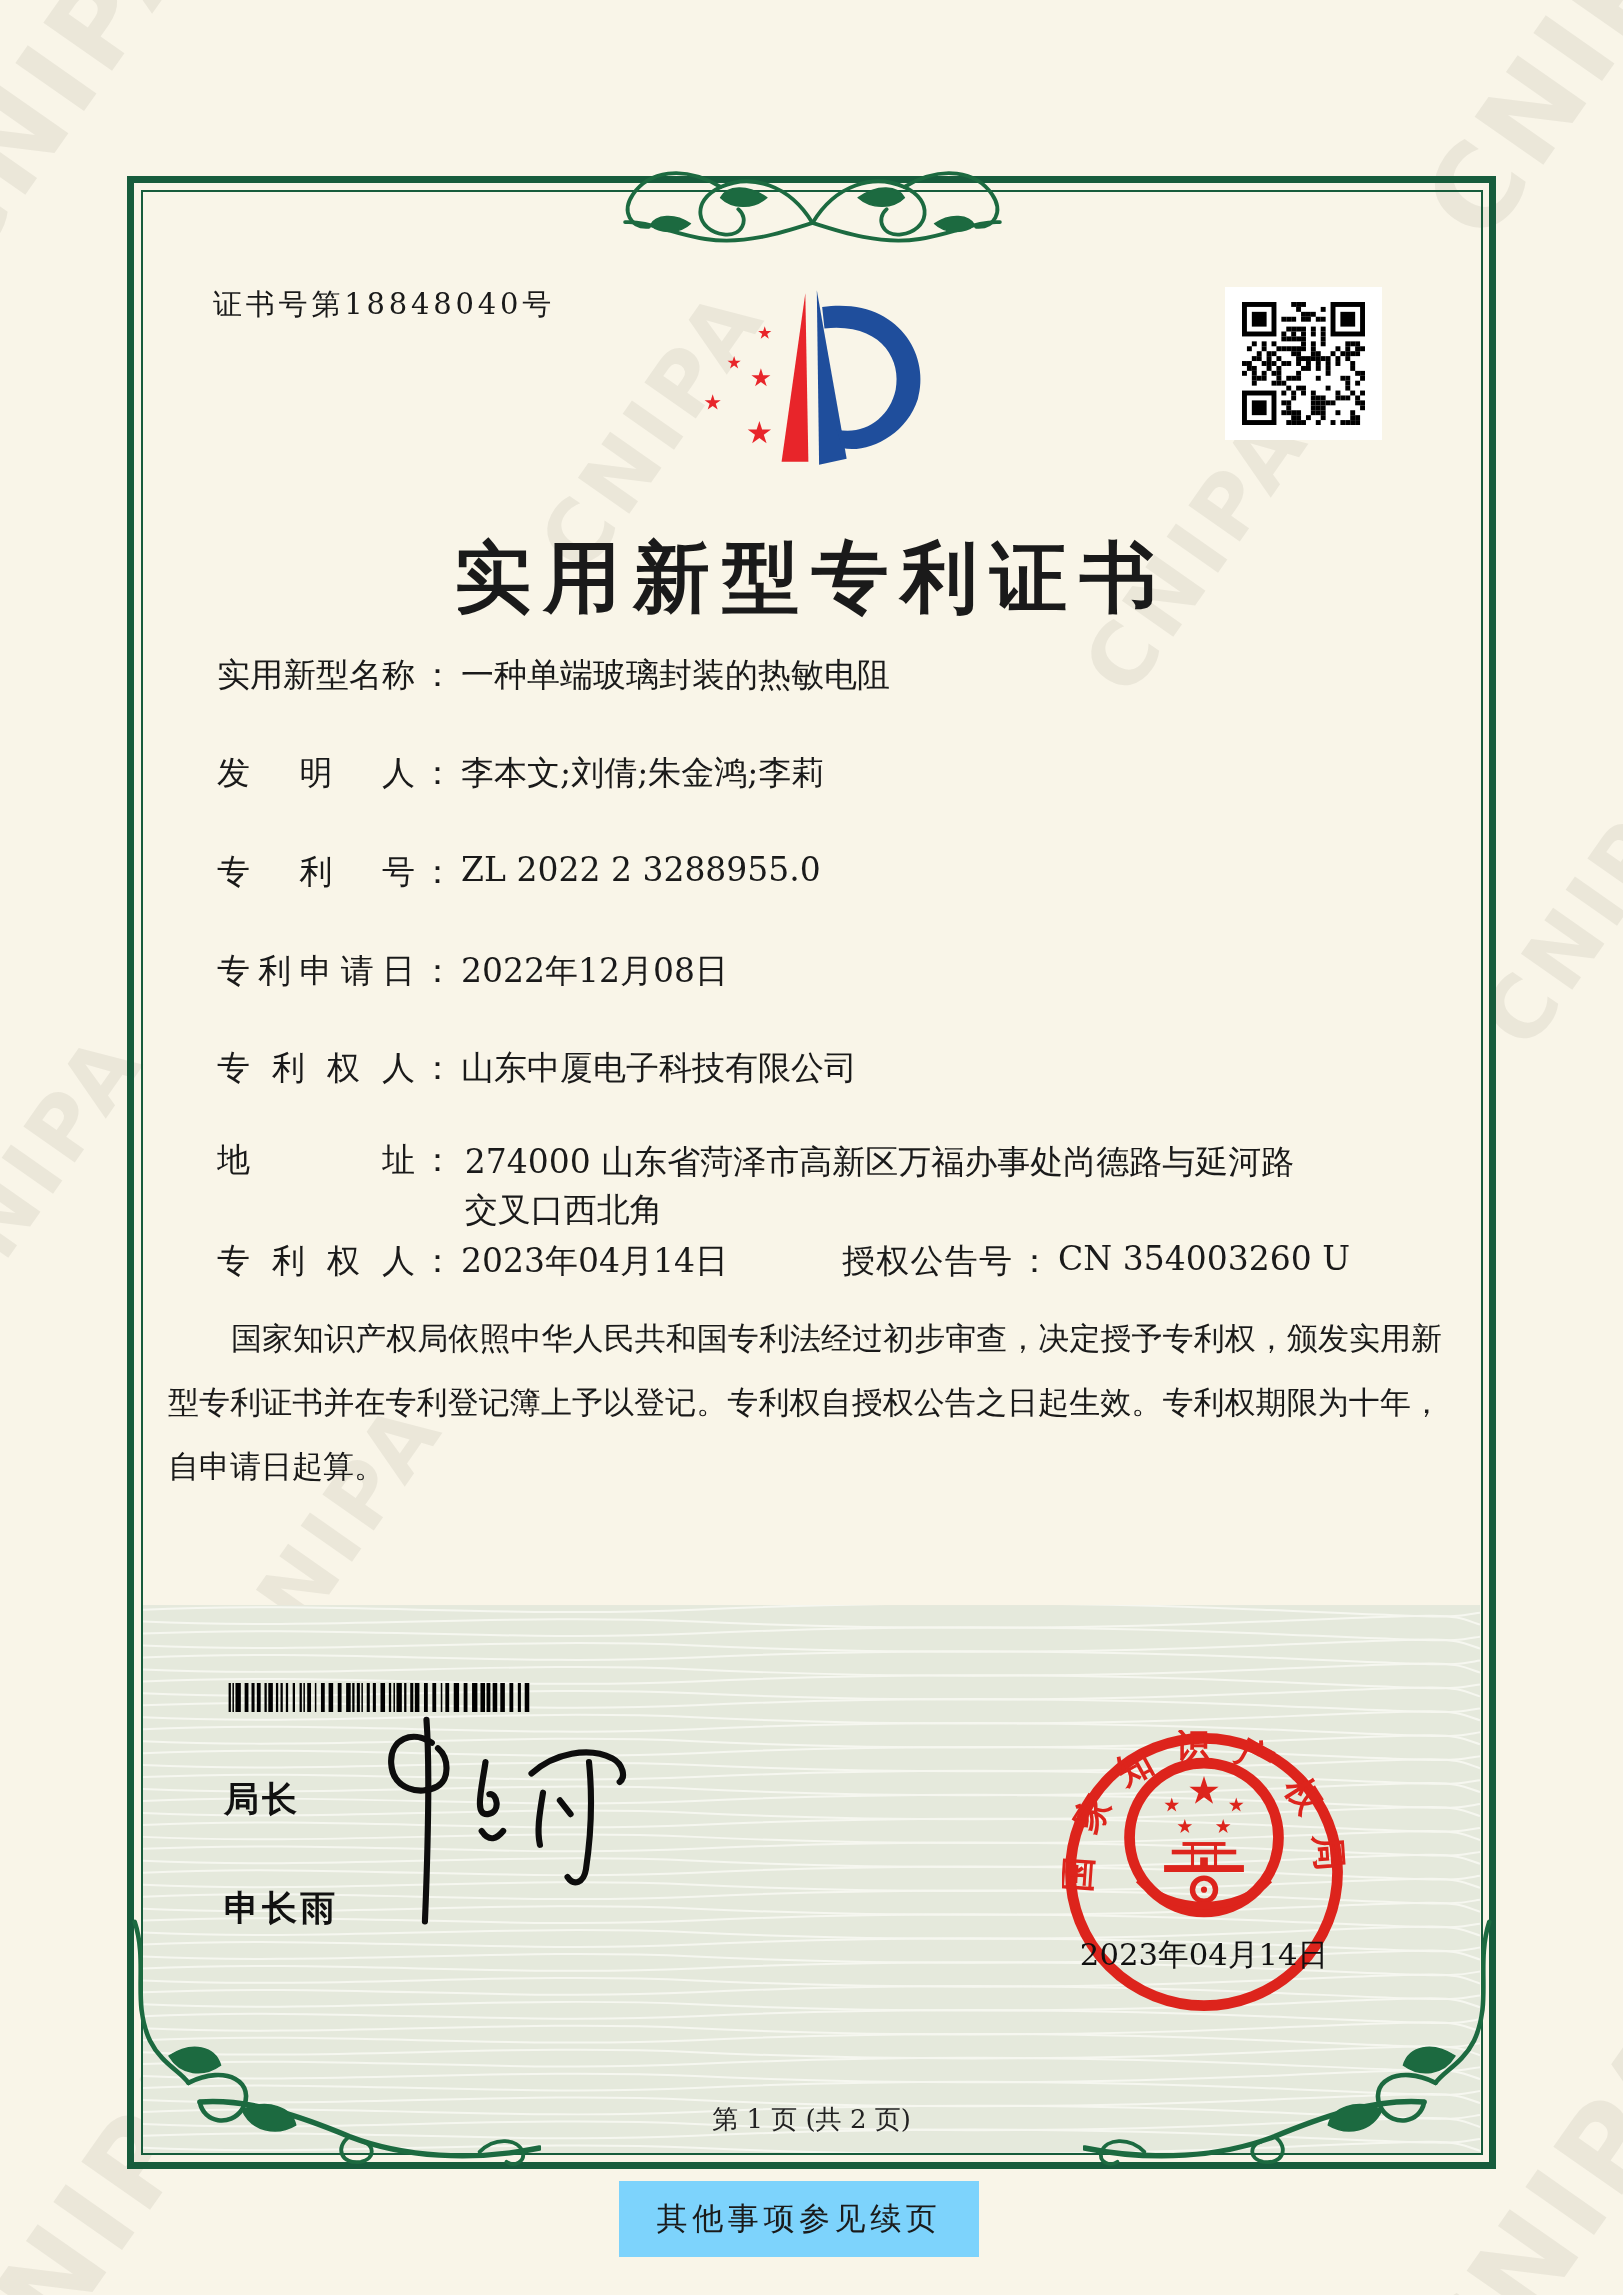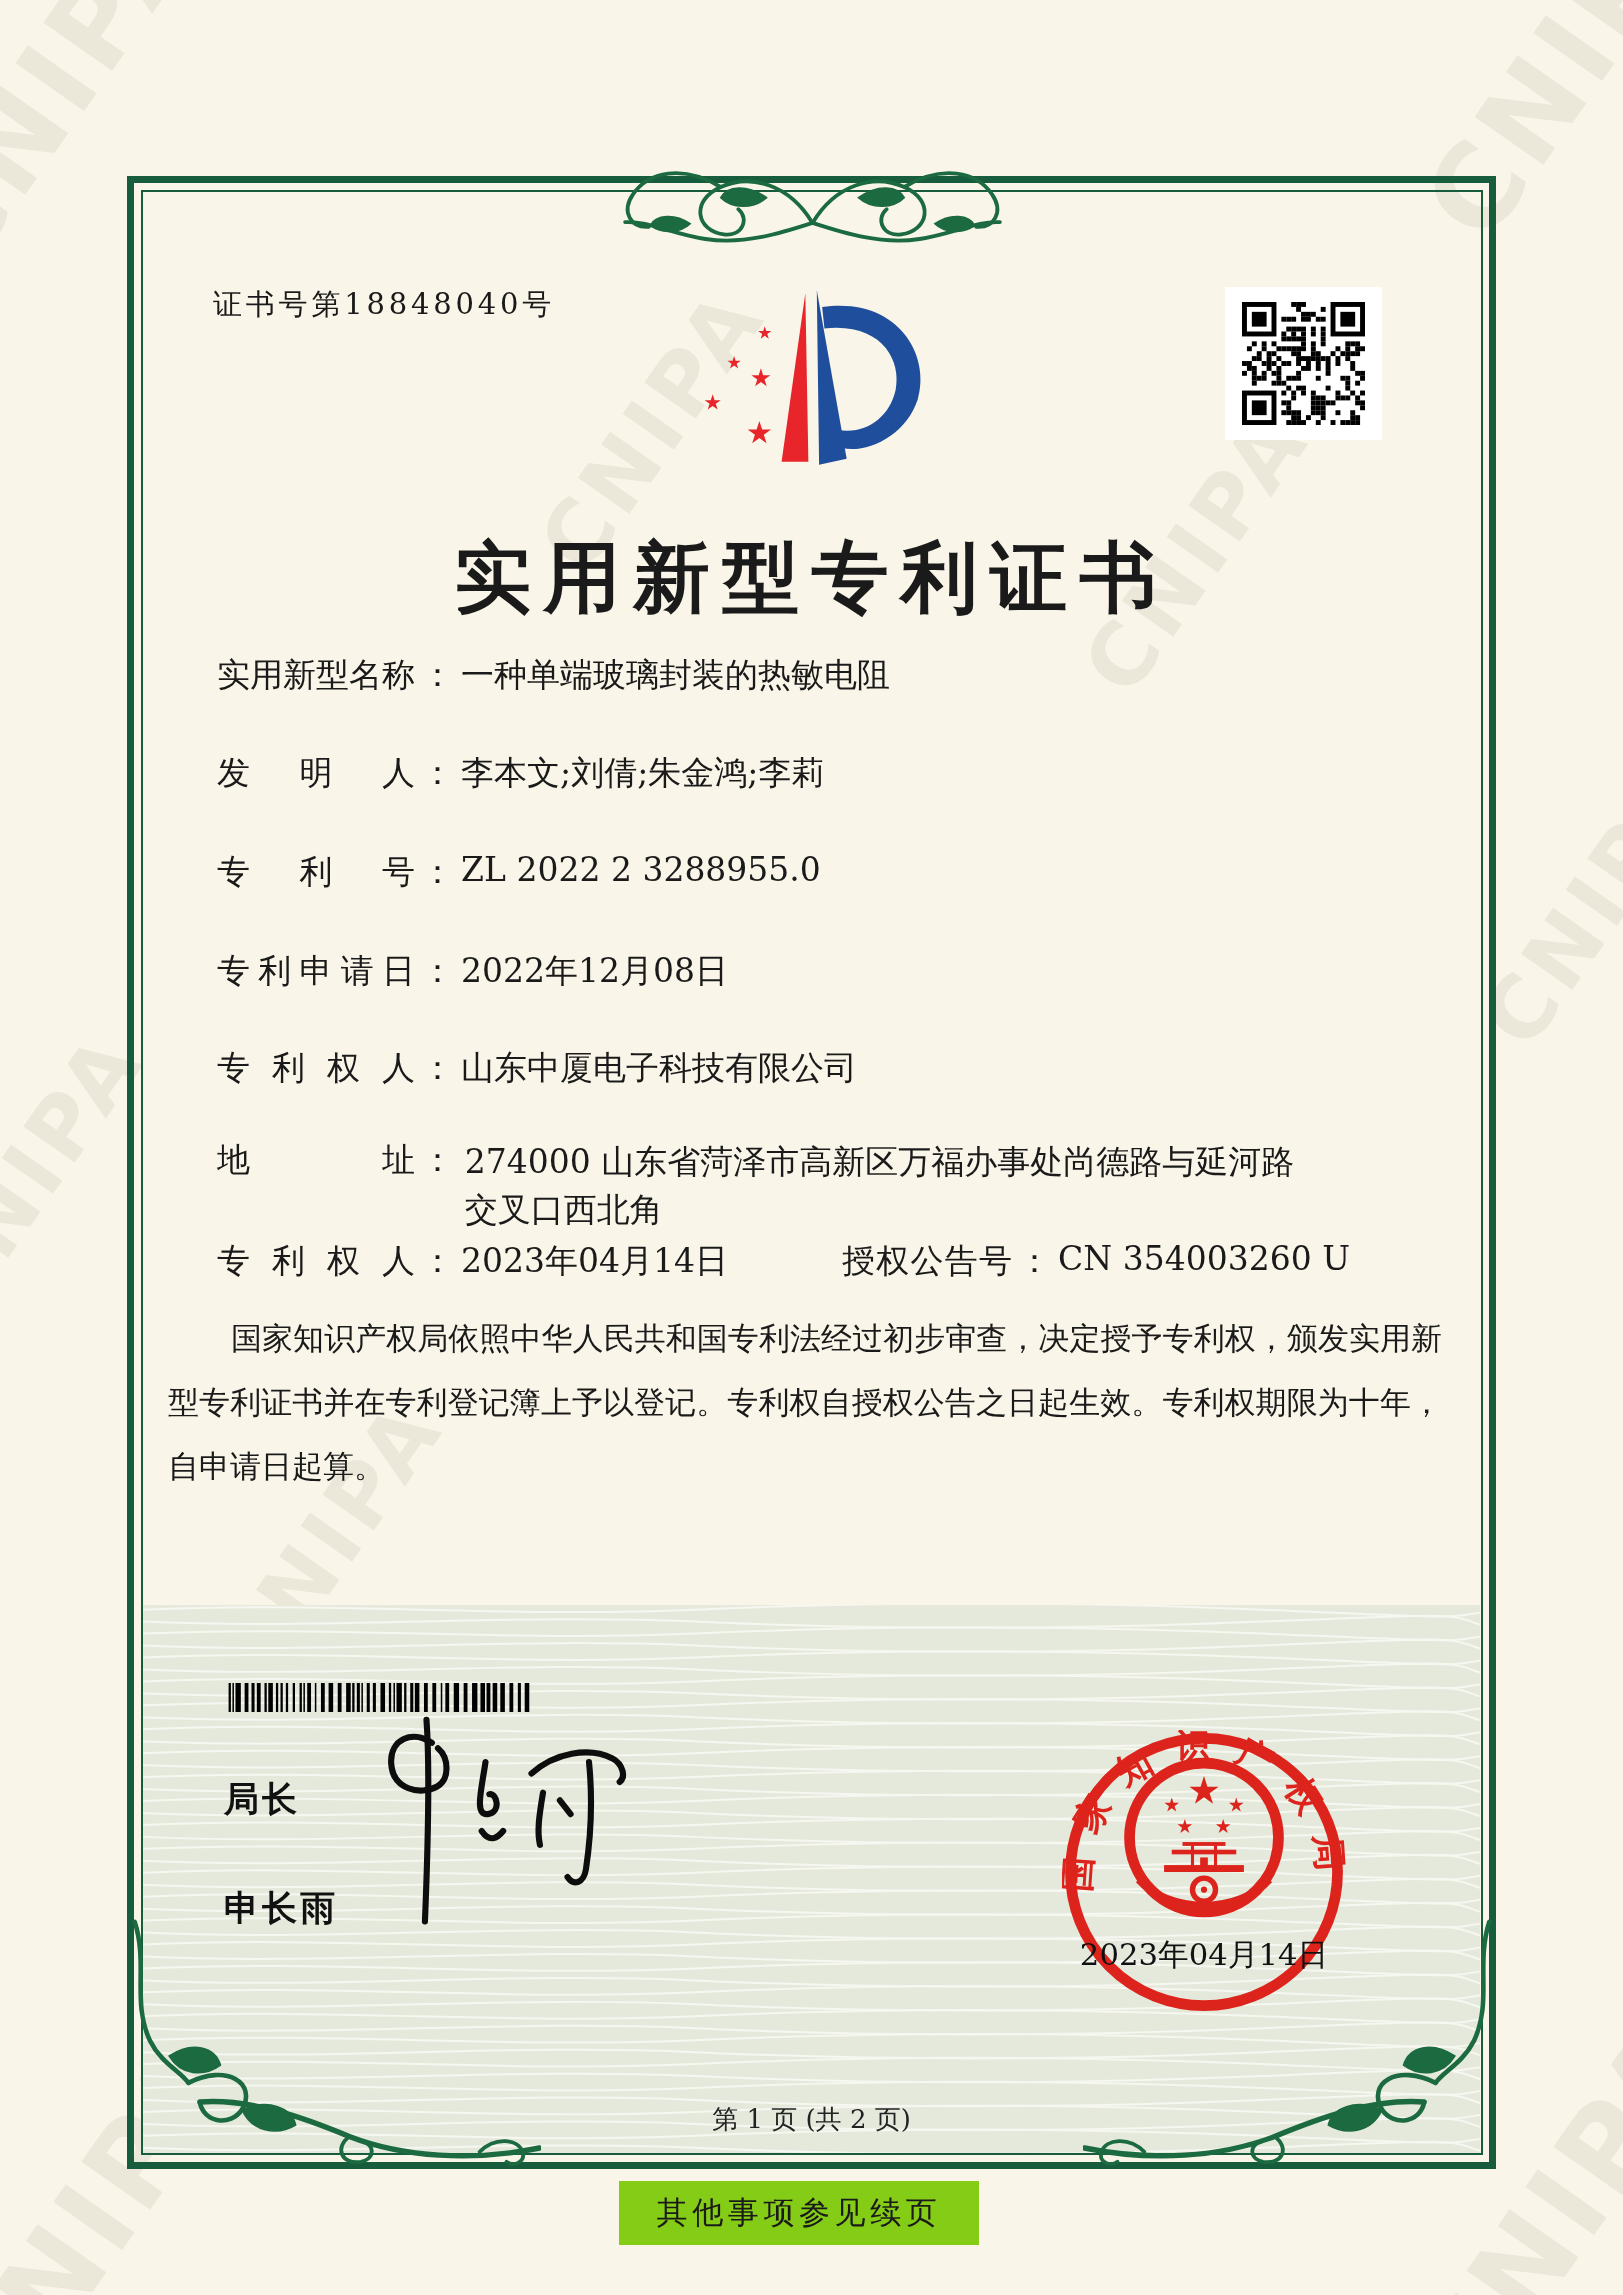--- a/index.html
+++ b/index.html
@@ -61,21 +61,21 @@
     font-weight:bold;font-size:35px;letter-spacing:3.1px;color:#111;
   }
   .post-label{left:224px;top:1776px;}
   .post-name{left:224px;top:1885px;}
   .signature{left:359px;top:1716px;width:276px;height:230px;}
   
   .seal{left:1062px;top:1730px;width:284px;height:284px;}
   
   .page-info{left:0;top:2102px;width:1623px;text-align:center;font-size:26px;color:#222;}
   .note-box{
-    left:619px;top:2181px;width:360px;height:64px;background:#84cc16;
+    left:619px;top:2181px;width:360px;height:76px;background:#7dd3fc;
     display:flex;align-items:center;justify-content:center;
     font-size:31px;letter-spacing:4.6px;
   }
   svg{display:block;}
 </style>
 </head>
 <body>
 
 <div class="wm wm-lg" style="left:54px;top:84px">CNIPA</div>
 <div class="wm wm-lg" style="left:1572px;top:54px">CNIPA</div>

